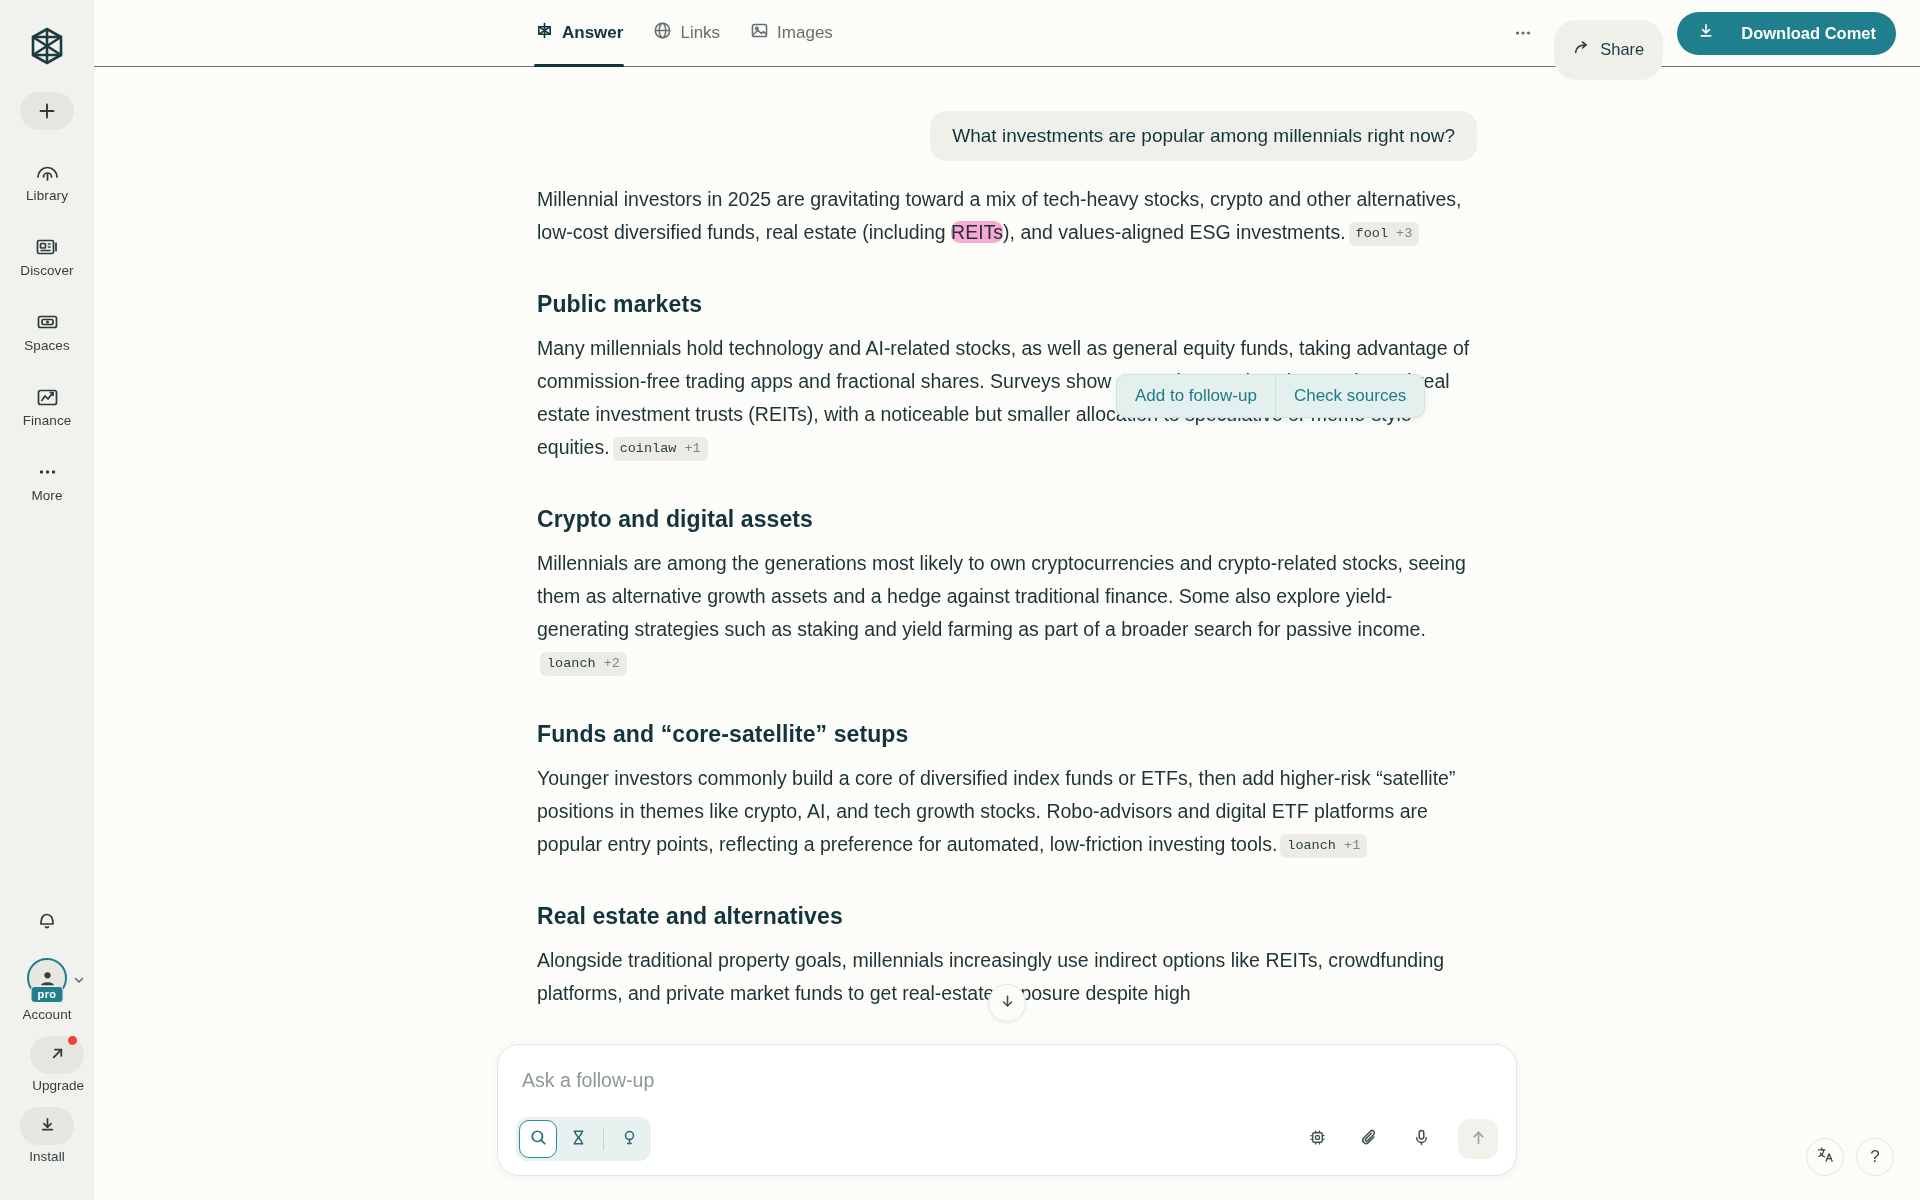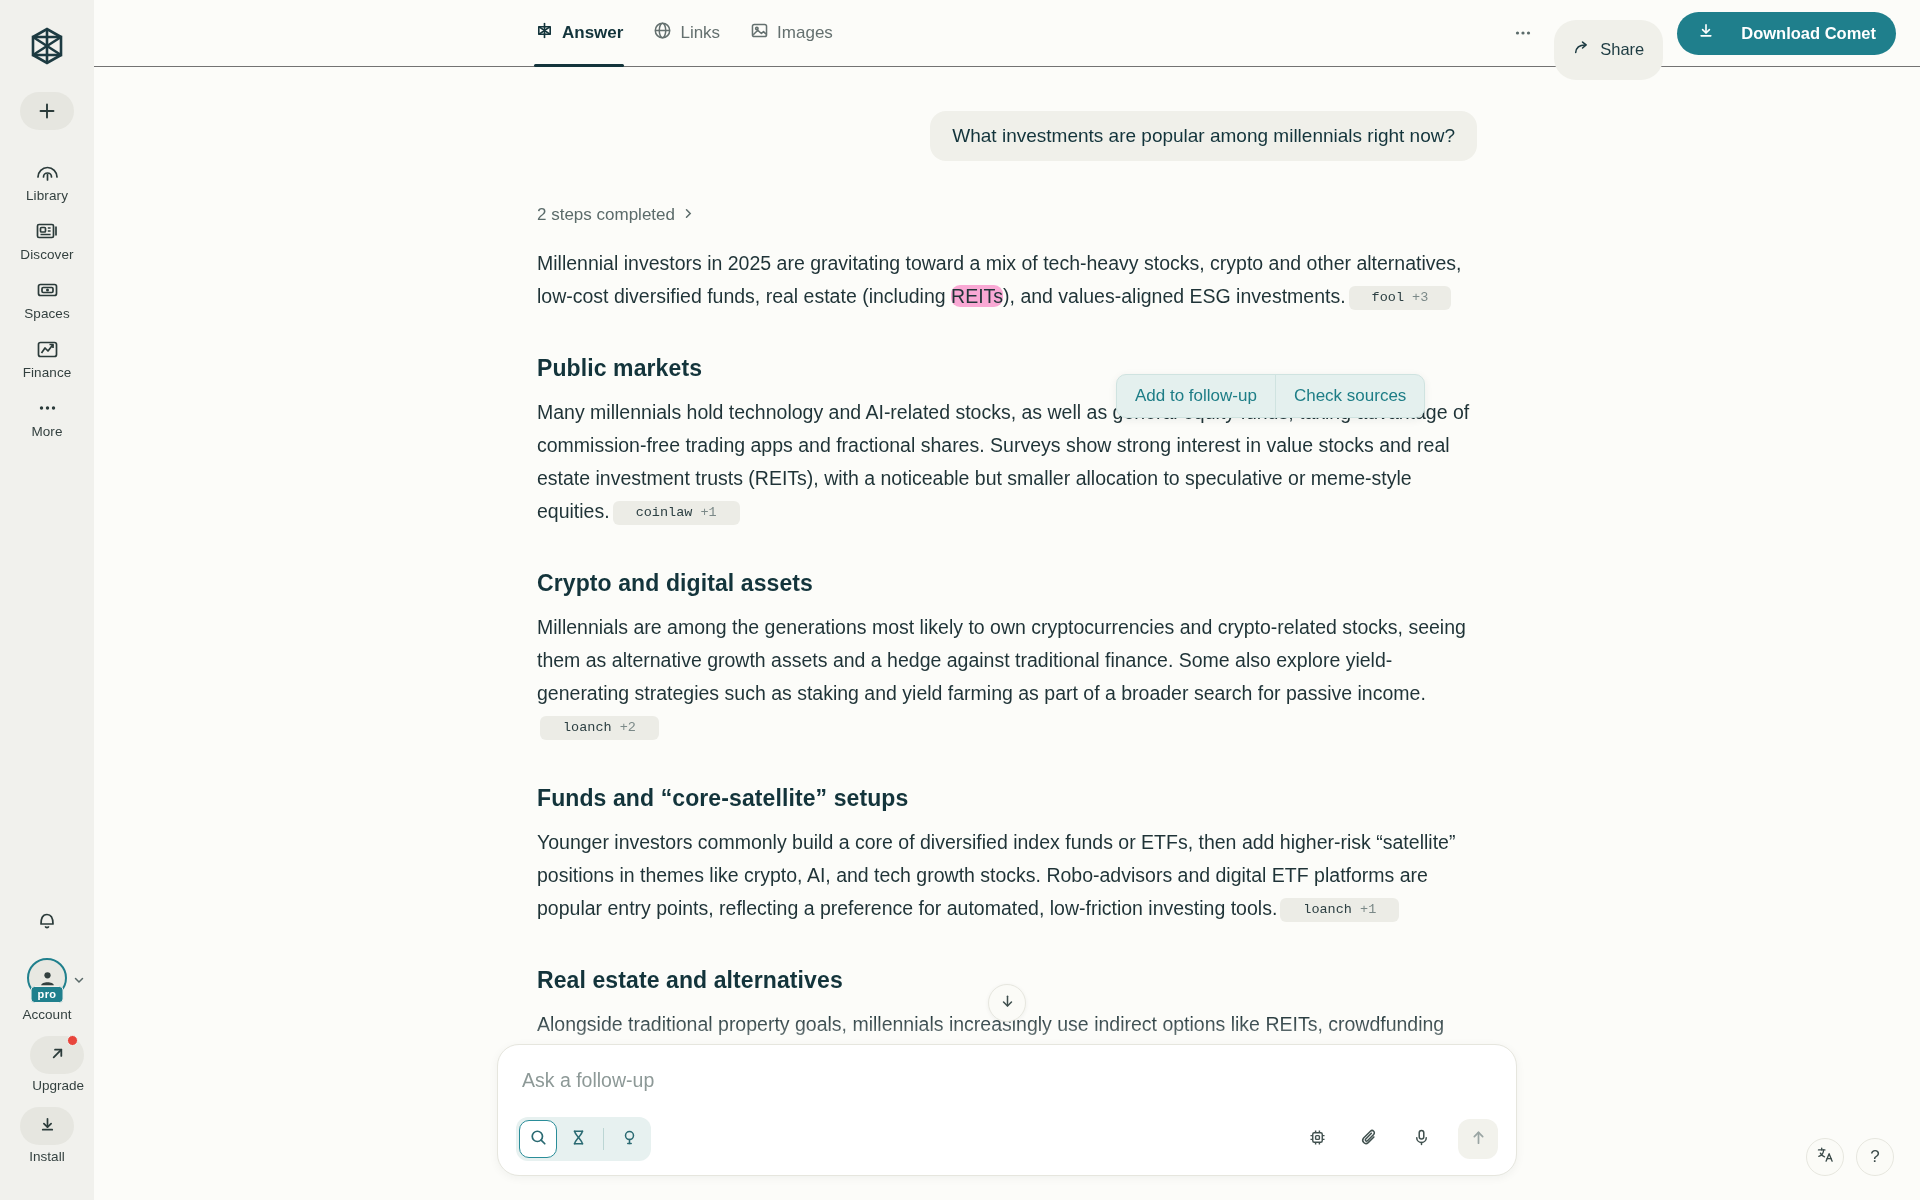--- a/index.html
+++ b/index.html
@@ -21,21 +21,21 @@
     position: relative;
   }
   .logo { margin-top: 22px; width: 52px; height: 48px; display: flex; align-items: center; justify-content: center; }
   .new-btn {
     margin-top: 22px;
     width: 54px; height: 38px; border-radius: 19px;
     background: #e6e6e0;
     display: flex; align-items: center; justify-content: center;
     cursor: pointer;
   }
-  .nav { margin-top: 22px; display: flex; flex-direction: column; align-items: center; gap: 2px; width: 100%; }
+  .nav { margin-top: 22px; display: flex; flex-direction: column; align-items: center; gap: 18px; width: 100%; }
   .nav-item {
     width: 78px; padding: 7px 0 6px;
     display: flex; flex-direction: column; align-items: center; gap: 3px;
     border-radius: 10px; cursor: pointer;
   }
   .nav-icon { height: 26px; display: flex; align-items: center; justify-content: center; }
   .nav-label { font-size: 13.5px; color: #33403f; letter-spacing: .1px; }
   .spacer { flex: 1 1 auto; }
   .bottom-nav { display: flex; flex-direction: column; align-items: center; width: 100%; padding-bottom: 36px; }
   .bell { width: 40px; height: 40px; display: flex; align-items: center; justify-content: center; cursor: pointer; margin-bottom: 16px; }
@@ -119,21 +119,21 @@
   .sec-title {
     margin-top: 42px; font-size: 23px; font-weight: 600; color: #13343b; letter-spacing: .1px;
   }
   .sec-title + .para { margin-top: 14px; }
   .hl { background: #f9a8d4; border-radius: 9px; margin-top: 20px; }
   .cite {
     display: inline-block;
     background: #eceCe6; border-radius: 6px;
     font-family: "Liberation Mono", monospace;
     font-size: 13.5px; line-height: 1;
-    padding: 5px 23px; vertical-align: 2px; margin-left: 3px;
+    padding: 5px 7px; vertical-align: 2px; margin-left: 3px;
     color: #2d4043; cursor: pointer;
   }
   .cite .plus { color: #7b8988; }
 
   .selection-popup {
     position: absolute;
     display: flex; align-items: stretch;
     background: #e4f0ee; border: 1px solid #cfe3e0;
     border-radius: 10px; overflow: hidden;
     box-shadow: 0 2px 8px rgba(20,40,40,.07);
@@ -419,28 +419,20 @@
       </div>
     </header>
 
     <div class="content">
       <div class="col">
 
         <div class="query-row">
           <div class="query-bubble">What investments are popular among millennials right now?</div>
         </div>
 
-        <div class="steps">
-          <span>2 steps completed</span>
-          <span>
-            <svg width="13" height="13" viewBox="0 0 13 13" fill="none" stroke="#5b6b6a" stroke-width="1.5" stroke-linecap="round">
-                <path d="M4.5 2.8 L8.2 6.5 L4.5 10.2"></path>
-              </svg>
-          </span>
-        </div>
 
         <p class="para"><span>Millennial investors in 2025 are gravitating toward a mix of tech-heavy stocks, crypto and other alternatives, low-cost diversified funds, real estate (including </span><span class="hl">REITs</span><span>), and values-aligned ESG investments.</span><span class="cite"><span>fool</span> <span class="plus">+3</span></span></p>
 
         <div class="selection-popup" style="left:579px; top:307px;">
           <div>Add to follow-up</div>
           <div>Check sources</div>
         </div>
 
         <h2 class="sec-title">Public markets</h2>
         <p class="para"><span>Many millennials hold technology and AI-related stocks, as well as general equity funds, taking advantage of commission-free trading apps and fractional shares. Surveys show strong interest in value stocks and real estate investment trusts (REITs), with a noticeable but smaller allocation to speculative or meme-style equities.</span><span class="cite"><span>coinlaw</span> <span class="plus">+1</span></span></p>

